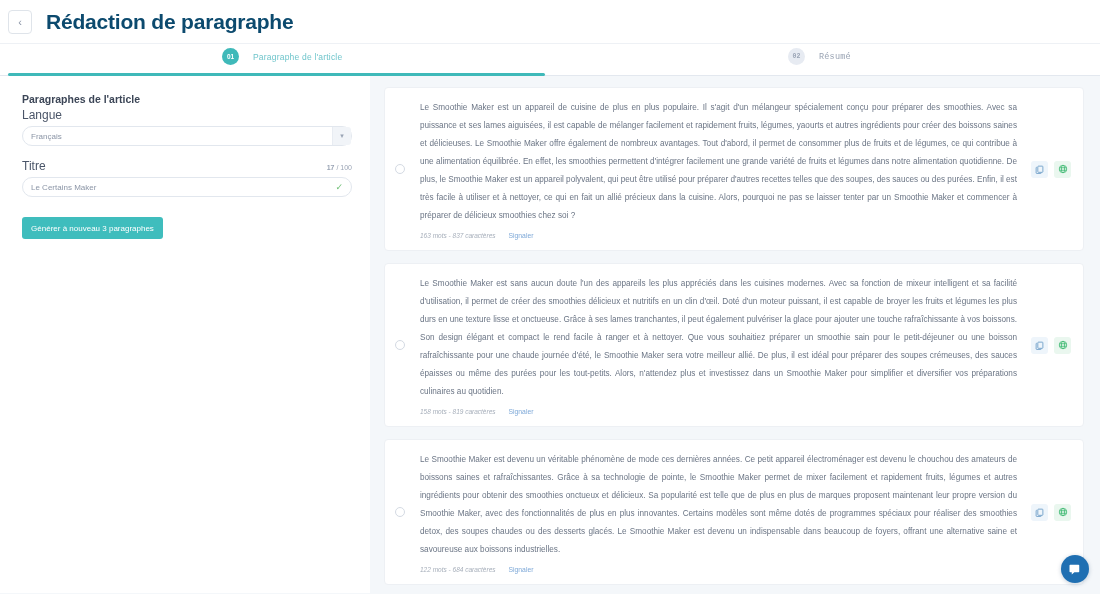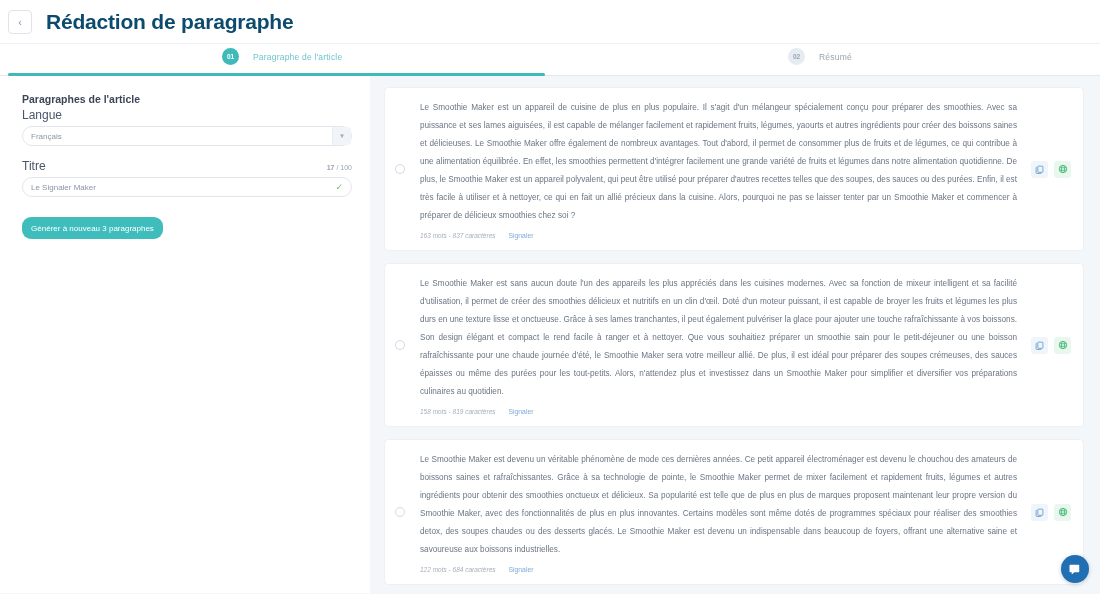--- a/index.html
+++ b/index.html
@@ -49,21 +49,21 @@
   }
   .step {
     display: flex;
     align-items: center;
     gap: 14px;
     cursor: pointer;
     position: absolute;
     top: 4px;
   }
   .step-1 { left: 222px; }
-  .step-2 { left: 788px; }
+  .step-2 { left: 788px; font-family: Liberation Mono, monospace; }
   .step-num {
     width: 17px; height: 17px;
     border-radius: 50%;
     display: flex; align-items: center; justify-content: center;
     font-size: 6.5px;
     font-weight: bold;
     color: #fff;
   }
   .step-1 .step-num { background: #3fb9b9; }
   .step-2 .step-num { background: #e7ebf2; color: #9aa4b5; }
@@ -149,21 +149,21 @@
     right: 8px;
     color: #6dbf73;
     font-size: 9px;
   }
   .generate-btn {
     margin-top: 20px;
     height: 22px;
     width: 141px;
     background: #3fbdbd;
     border: none;
-    border-radius: 9px;
+    border-radius: 3px;
     color: #ffffff;
     font-size: 8px;
     font-family: "Liberation Sans", sans-serif;
     cursor: pointer;
     display: flex;
     align-items: center;
     justify-content: center;
   }
 
   
@@ -287,21 +287,21 @@
 
       <div class="field">
         <div class="field-row">
           <span class="field-label">Titre</span>
           <span class="char-count">
             <b>17</b>
             <span>/ 100</span>
           </span>
         </div>
         <div class="text-box">
-          <span>Le Signaler Maker</span>
+          <span>Le Certains Maker</span>
           <span class="check">✓</span>
         </div>
       </div>
 
       <button class="generate-btn">Générer à nouveau 3 paragraphes</button>
     </div>
 
     <div class="right-panel">
 
       <div class="para-card">

